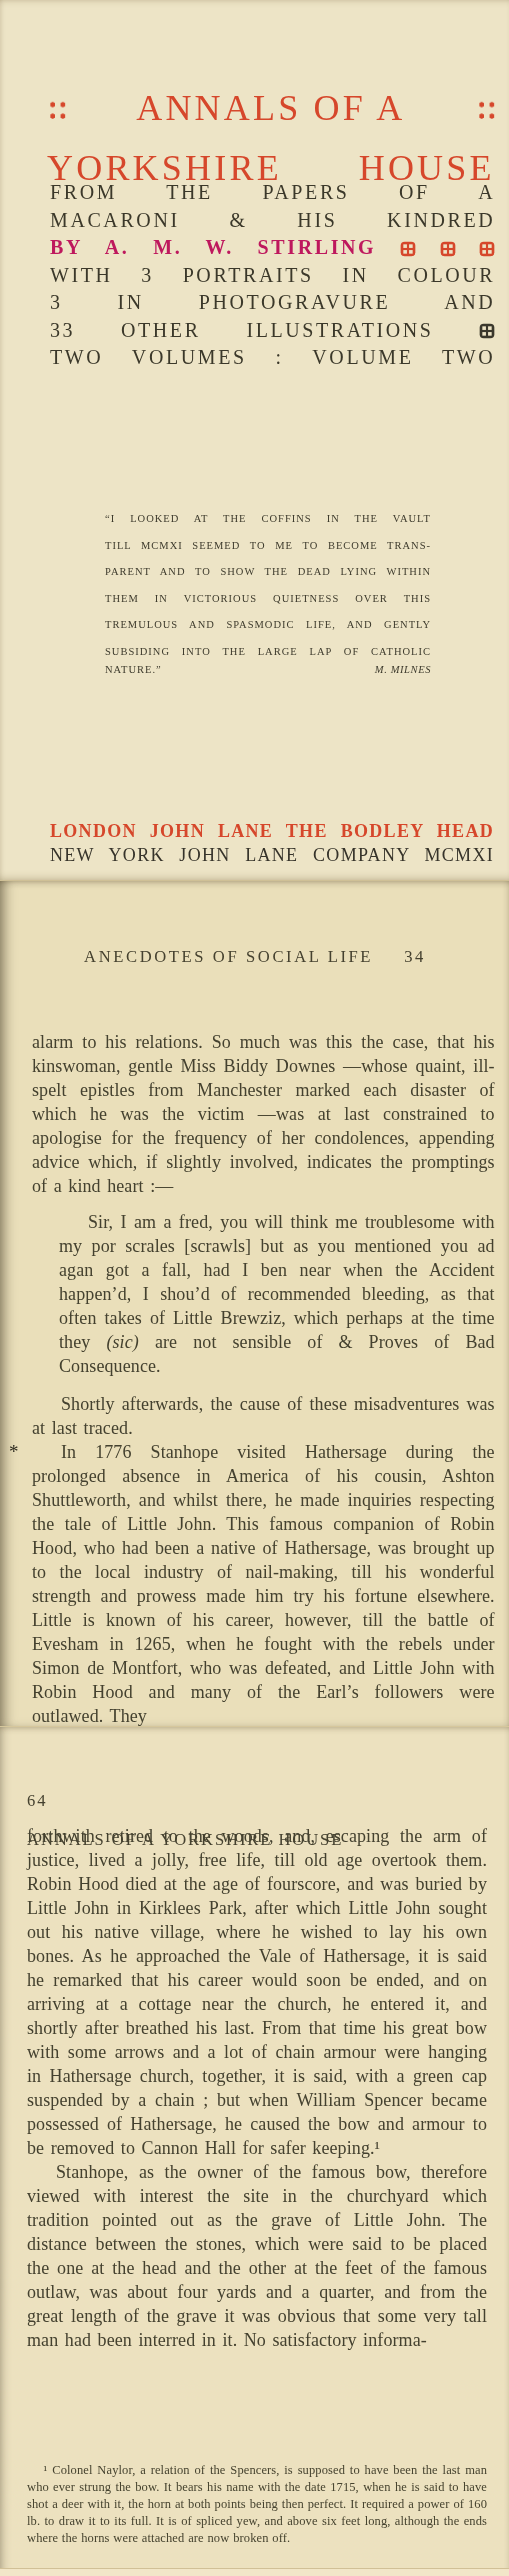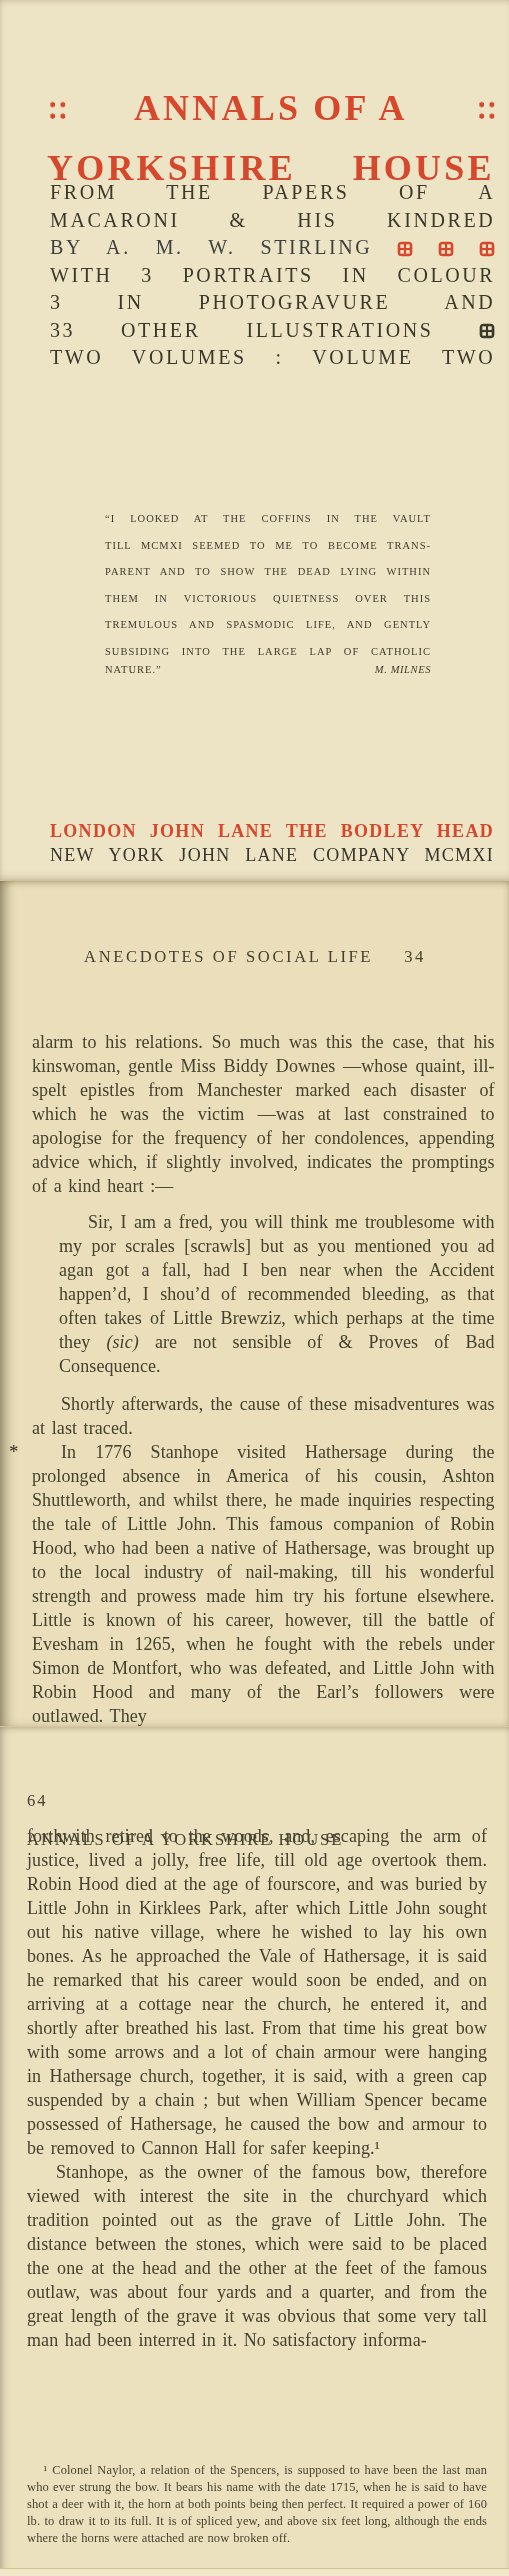--- a/index.html
+++ b/index.html
@@ -5,29 +5,29 @@
   html,body{margin:0;padding:0;background:#d8cdaa;}
   *{box-sizing:border-box;}
   .page{width:510px;height:2576px;margin:0;font-family:"Liberation Serif","DejaVu Serif",serif;color:#403d2d;overflow:hidden;}
 
   
   .title-page{position:relative;width:510px;height:880px;background:#ede4c6;
     box-shadow:inset 0 5.1px 7.7px -5.1px rgba(90,70,30,.28), inset 0 -6.4px 9px -5.7px rgba(90,70,30,.3),
                inset 3.8px 0 6.4px -4.5px rgba(90,70,30,.2);}
   .big-title{position:absolute;top:88px;left:47px;right:15.3px;}
   .t-line1{display:flex;justify-content:space-between;align-items:center;}
-  .t-text{font-weight:bold;font-size:36px;line-height:41px;letter-spacing:3.2px;color:#d6472b;white-space:nowrap;}
+  .t-text{font-weight:normal;font-size:36px;line-height:41px;letter-spacing:3.2px;color:#d6472b;white-space:nowrap;}
   .t-line2{margin-top:19px;text-align:justify;text-align-last:justify;}
   .dotgrid{display:inline-block;width:19px;height:23px;
     background-image:radial-gradient(circle,#d6472b 2.3px,rgba(0,0,0,0) 2.8px);
     background-size:10.2px 11.5px;background-position:0.6px 1.9px;background-repeat:repeat;}
   .subtitle{position:absolute;top:179px;left:50px;right:14.7px;}
   .sub-line{font-size:20px;line-height:27.5px;letter-spacing:2.6px;color:#3b382a;
     text-align:justify;text-align-last:justify;white-space:normal;}
-  .sub-red{color:#404040;font-weight:normal;}
+  .sub-red{color:#be185d;font-weight:bold;}
   .fleuron{display:inline-block;vertical-align:-2.6px;}
   .quote{position:absolute;top:502px;left:105px;width:326px;}
   .q-line{font-size:10.5px;line-height:18.5px;letter-spacing:1px;word-spacing:1.3px;color:#3e3b2d;
     text-align:justify;text-align-last:justify;margin-top:8px;}
   .q-last{display:flex;justify-content:space-between;font-size:10.5px;line-height:18.5px;letter-spacing:1px;color:#3e3b2d;}
   .q-attrib{font-style:italic;letter-spacing:0.6px;}
   .publisher{position:absolute;top:819px;left:50px;right:16px;}
   .pub-line{font-size:18px;line-height:24px;letter-spacing:1.3px;text-align:justify;text-align-last:justify;}
   .pub-red{color:#d6472b;font-weight:bold;}
   .pub-black{color:#36332a;}

